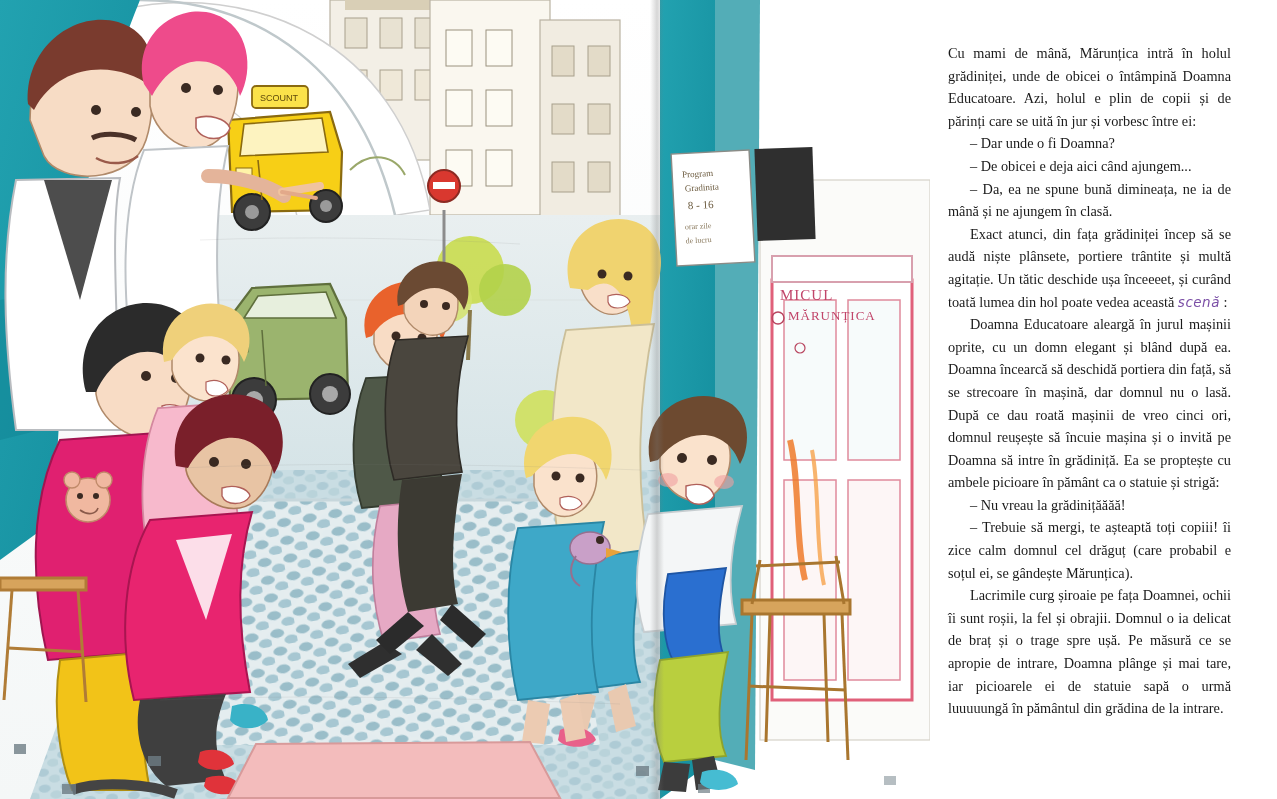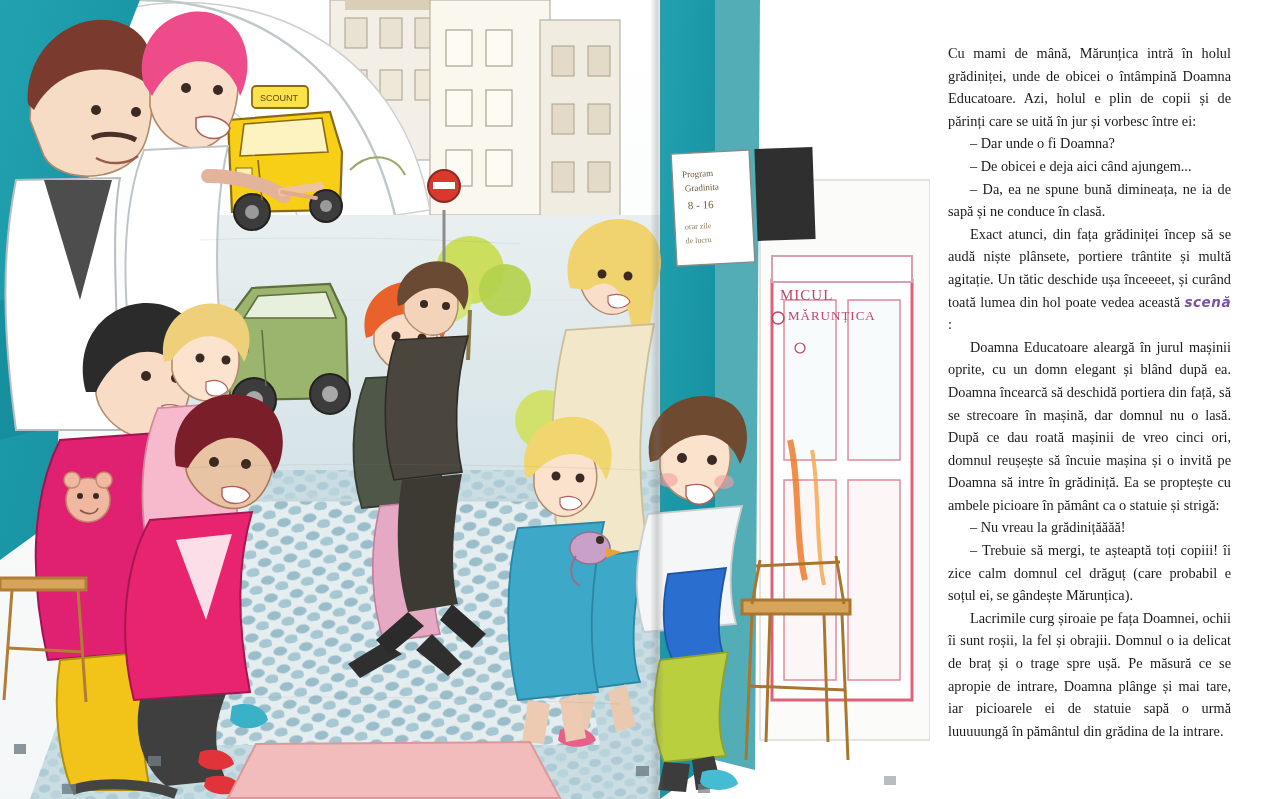--- a/index.html
+++ b/index.html
@@ -57,21 +57,21 @@
   }
   .body-text p {
     margin: 0;
   }
   .body-text p.indent {
     text-indent: 22px;
   }
   .scena-word {
     font-family: "DejaVu Sans", sans-serif;
     font-style: italic;
-    font-weight: bold;
+    font-weight: normal;
     color: #7b4fa6;
     font-size: 13.5px;
     letter-spacing: 0.5px;
   }
 
   
   .gutter {
     position: absolute;
     left: 650px;
     top: 0;
@@ -399,21 +399,21 @@
     </svg>
   </div>
 
   <div class="gutter"></div>
 
   <div class="text-page">
     <div class="body-text">
       <p>Cu mami de mână, Mărunțica intră în holul grădiniței, unde de obicei o întâmpină Doamna Educatoare. Azi, holul e plin de copii și de părinți care se uită în jur și vorbesc între ei:</p>
       <p class="indent">– Dar unde o fi Doamna?</p>
       <p class="indent">– De obicei e deja aici când ajungem...</p>
-      <p class="indent">– Da, ea ne spune bună dimineața, ne ia de sapă și ne conduce în clasă.</p>
+      <p class="indent">– Da, ea ne spune bună dimineața, ne ia de mână și ne ajungem în clasă.</p>
       <p class="indent"><span>Exact atunci, din fața grădiniței încep să se audă niște plânsete, portiere trântite și multă agitație. Un tătic deschide ușa înceeeet, și curând toată lumea din hol poate vedea această </span><span class="scena-word">scenă</span><span> :</span></p>
       <p class="indent">Doamna Educatoare aleargă în jurul mașinii oprite, cu un domn elegant și blând după ea. Doamna încearcă să deschidă portiera din față, să se strecoare în mașină, dar domnul nu o lasă. După ce dau roată mașinii de vreo cinci ori, domnul reușește să încuie mașina și o invită pe Doamna să intre în grădiniță. Ea se proptește cu ambele picioare în pământ ca o statuie și strigă:</p>
       <p class="indent">– Nu vreau la grădinițăăăă!</p>
       <p class="indent">– Trebuie să mergi, te așteaptă toți copiii! îi zice calm domnul cel drăguț (care probabil e soțul ei, se gândește Mărunțica).</p>
       <p class="indent">Lacrimile curg șiroaie pe fața Doamnei, ochii îi sunt roșii, la fel și obrajii. Domnul o ia delicat de braț și o trage spre ușă. Pe măsură ce se apropie de intrare, Doamna plânge și mai tare, iar picioarele ei de statuie sapă o urmă luuuuungă în pământul din grădina de la intrare.</p>
     </div>
   </div>
 
 </div>
 

